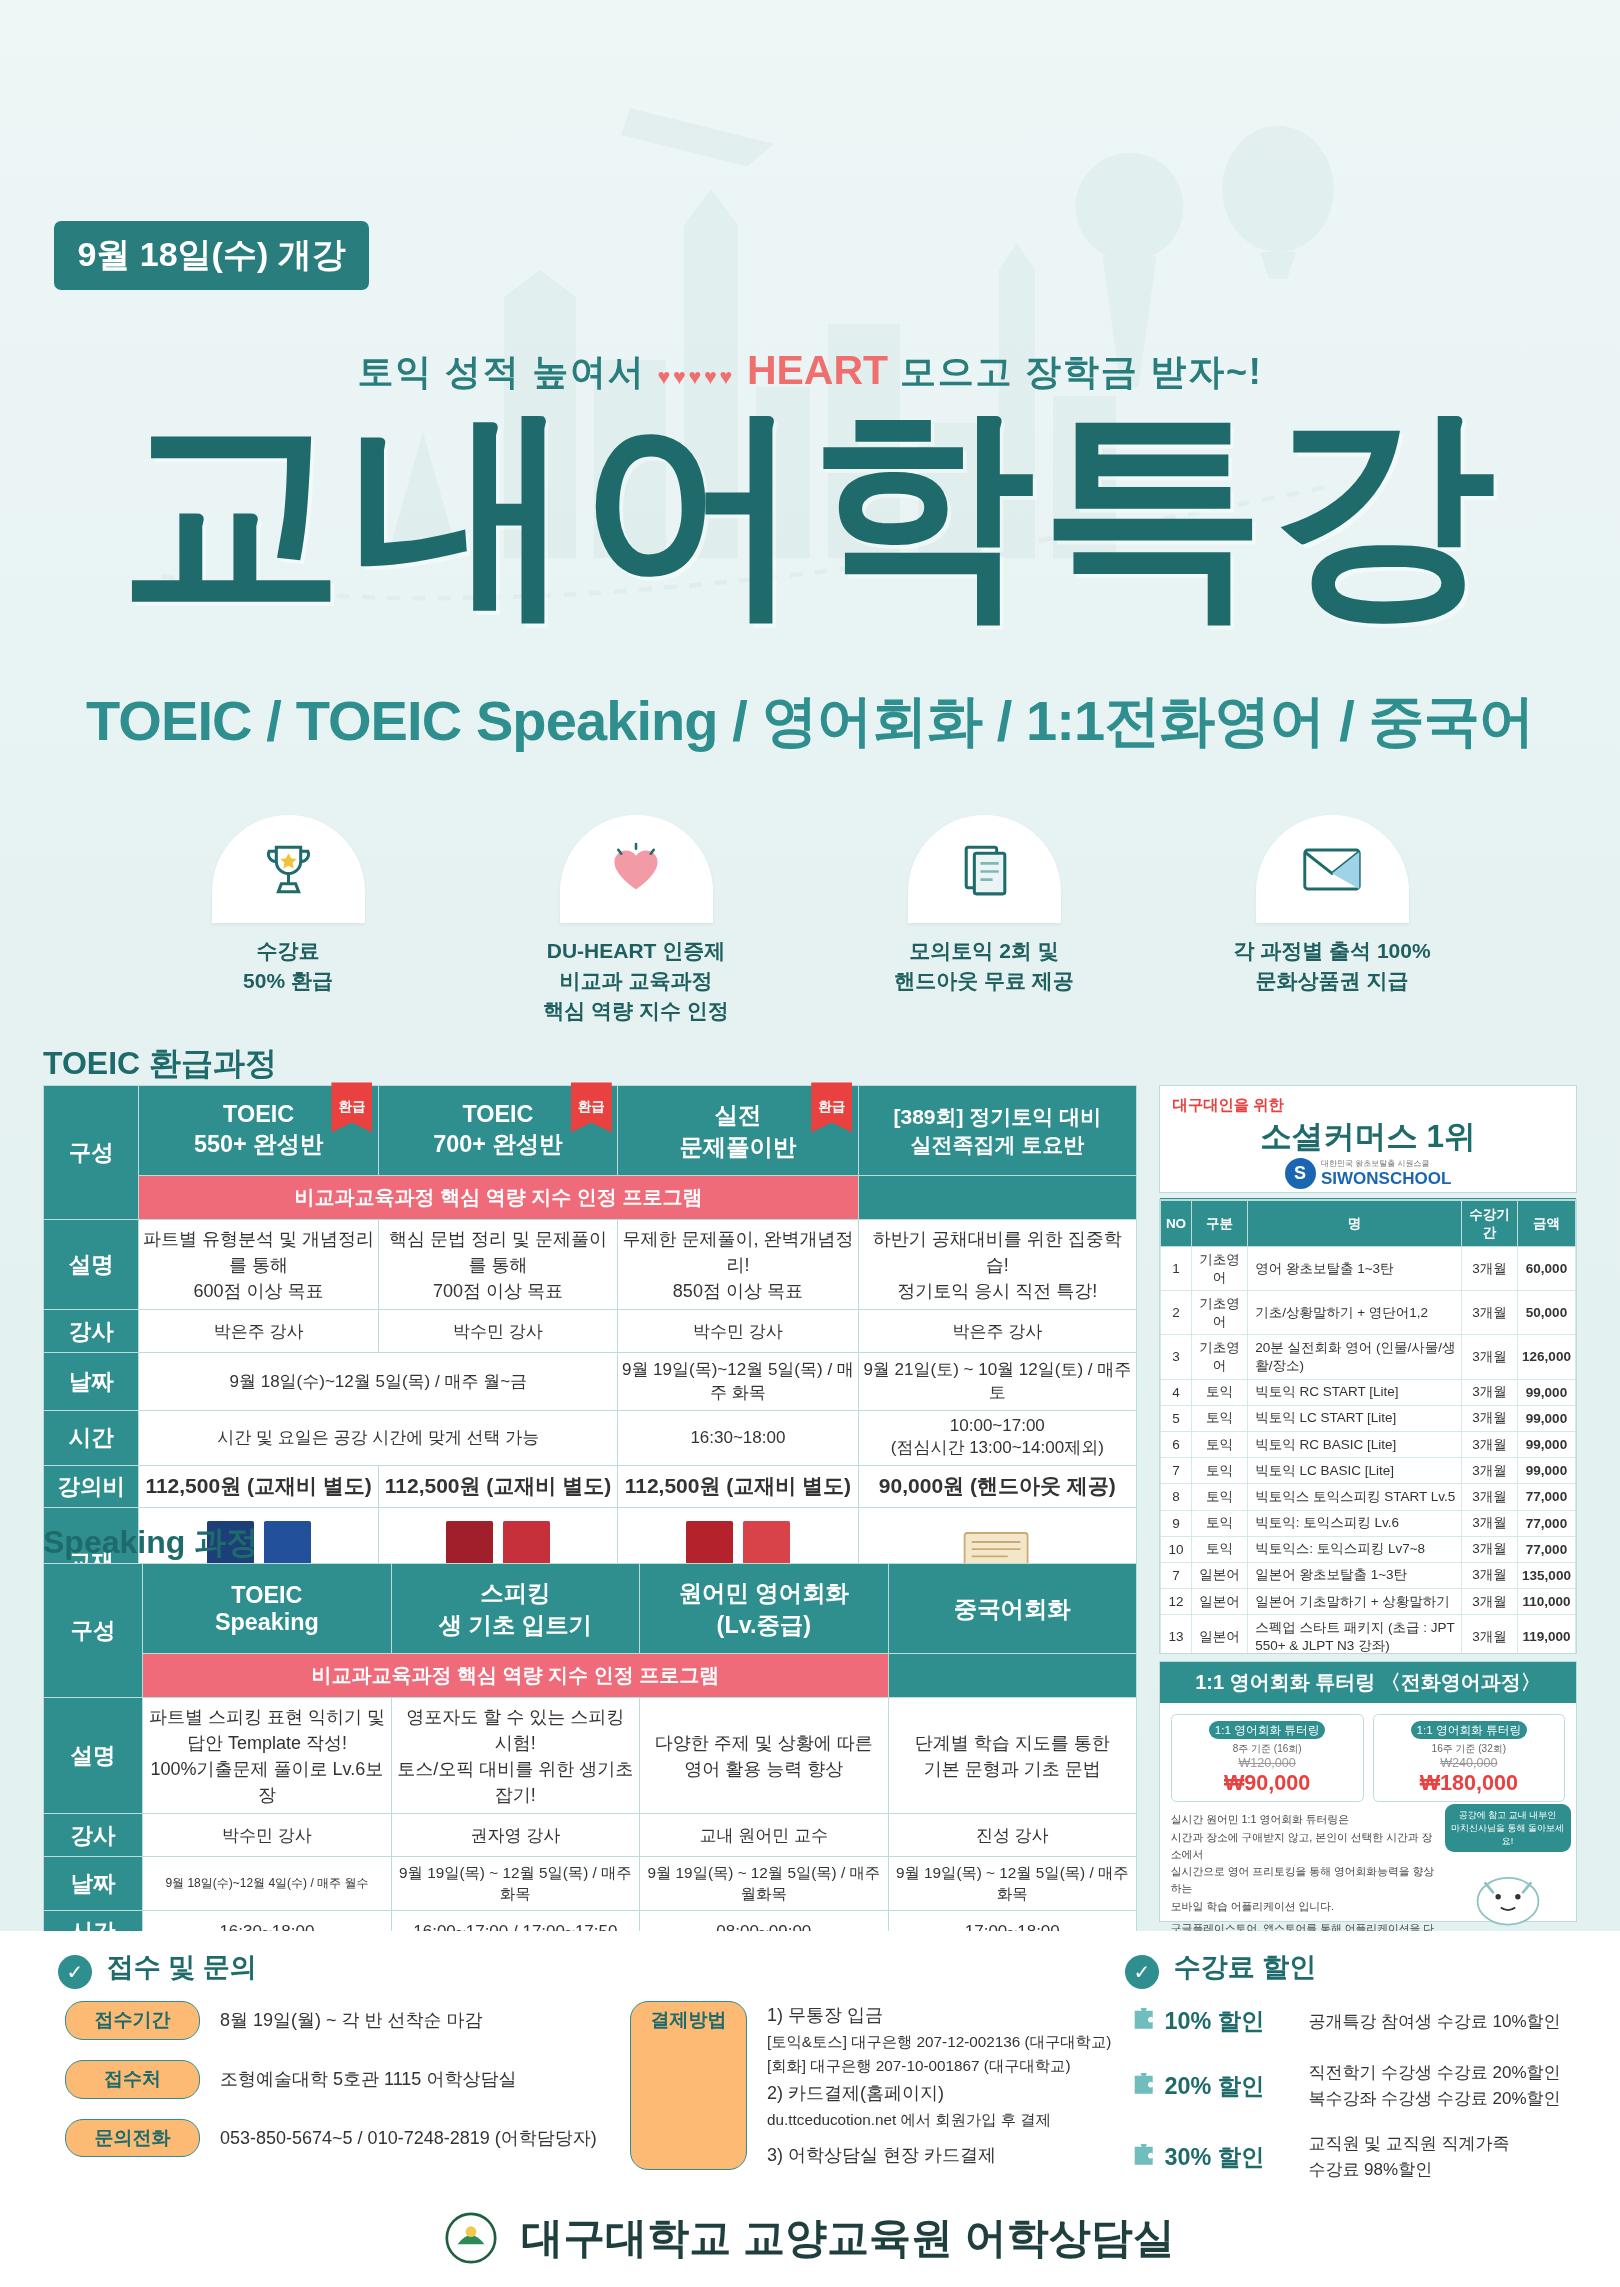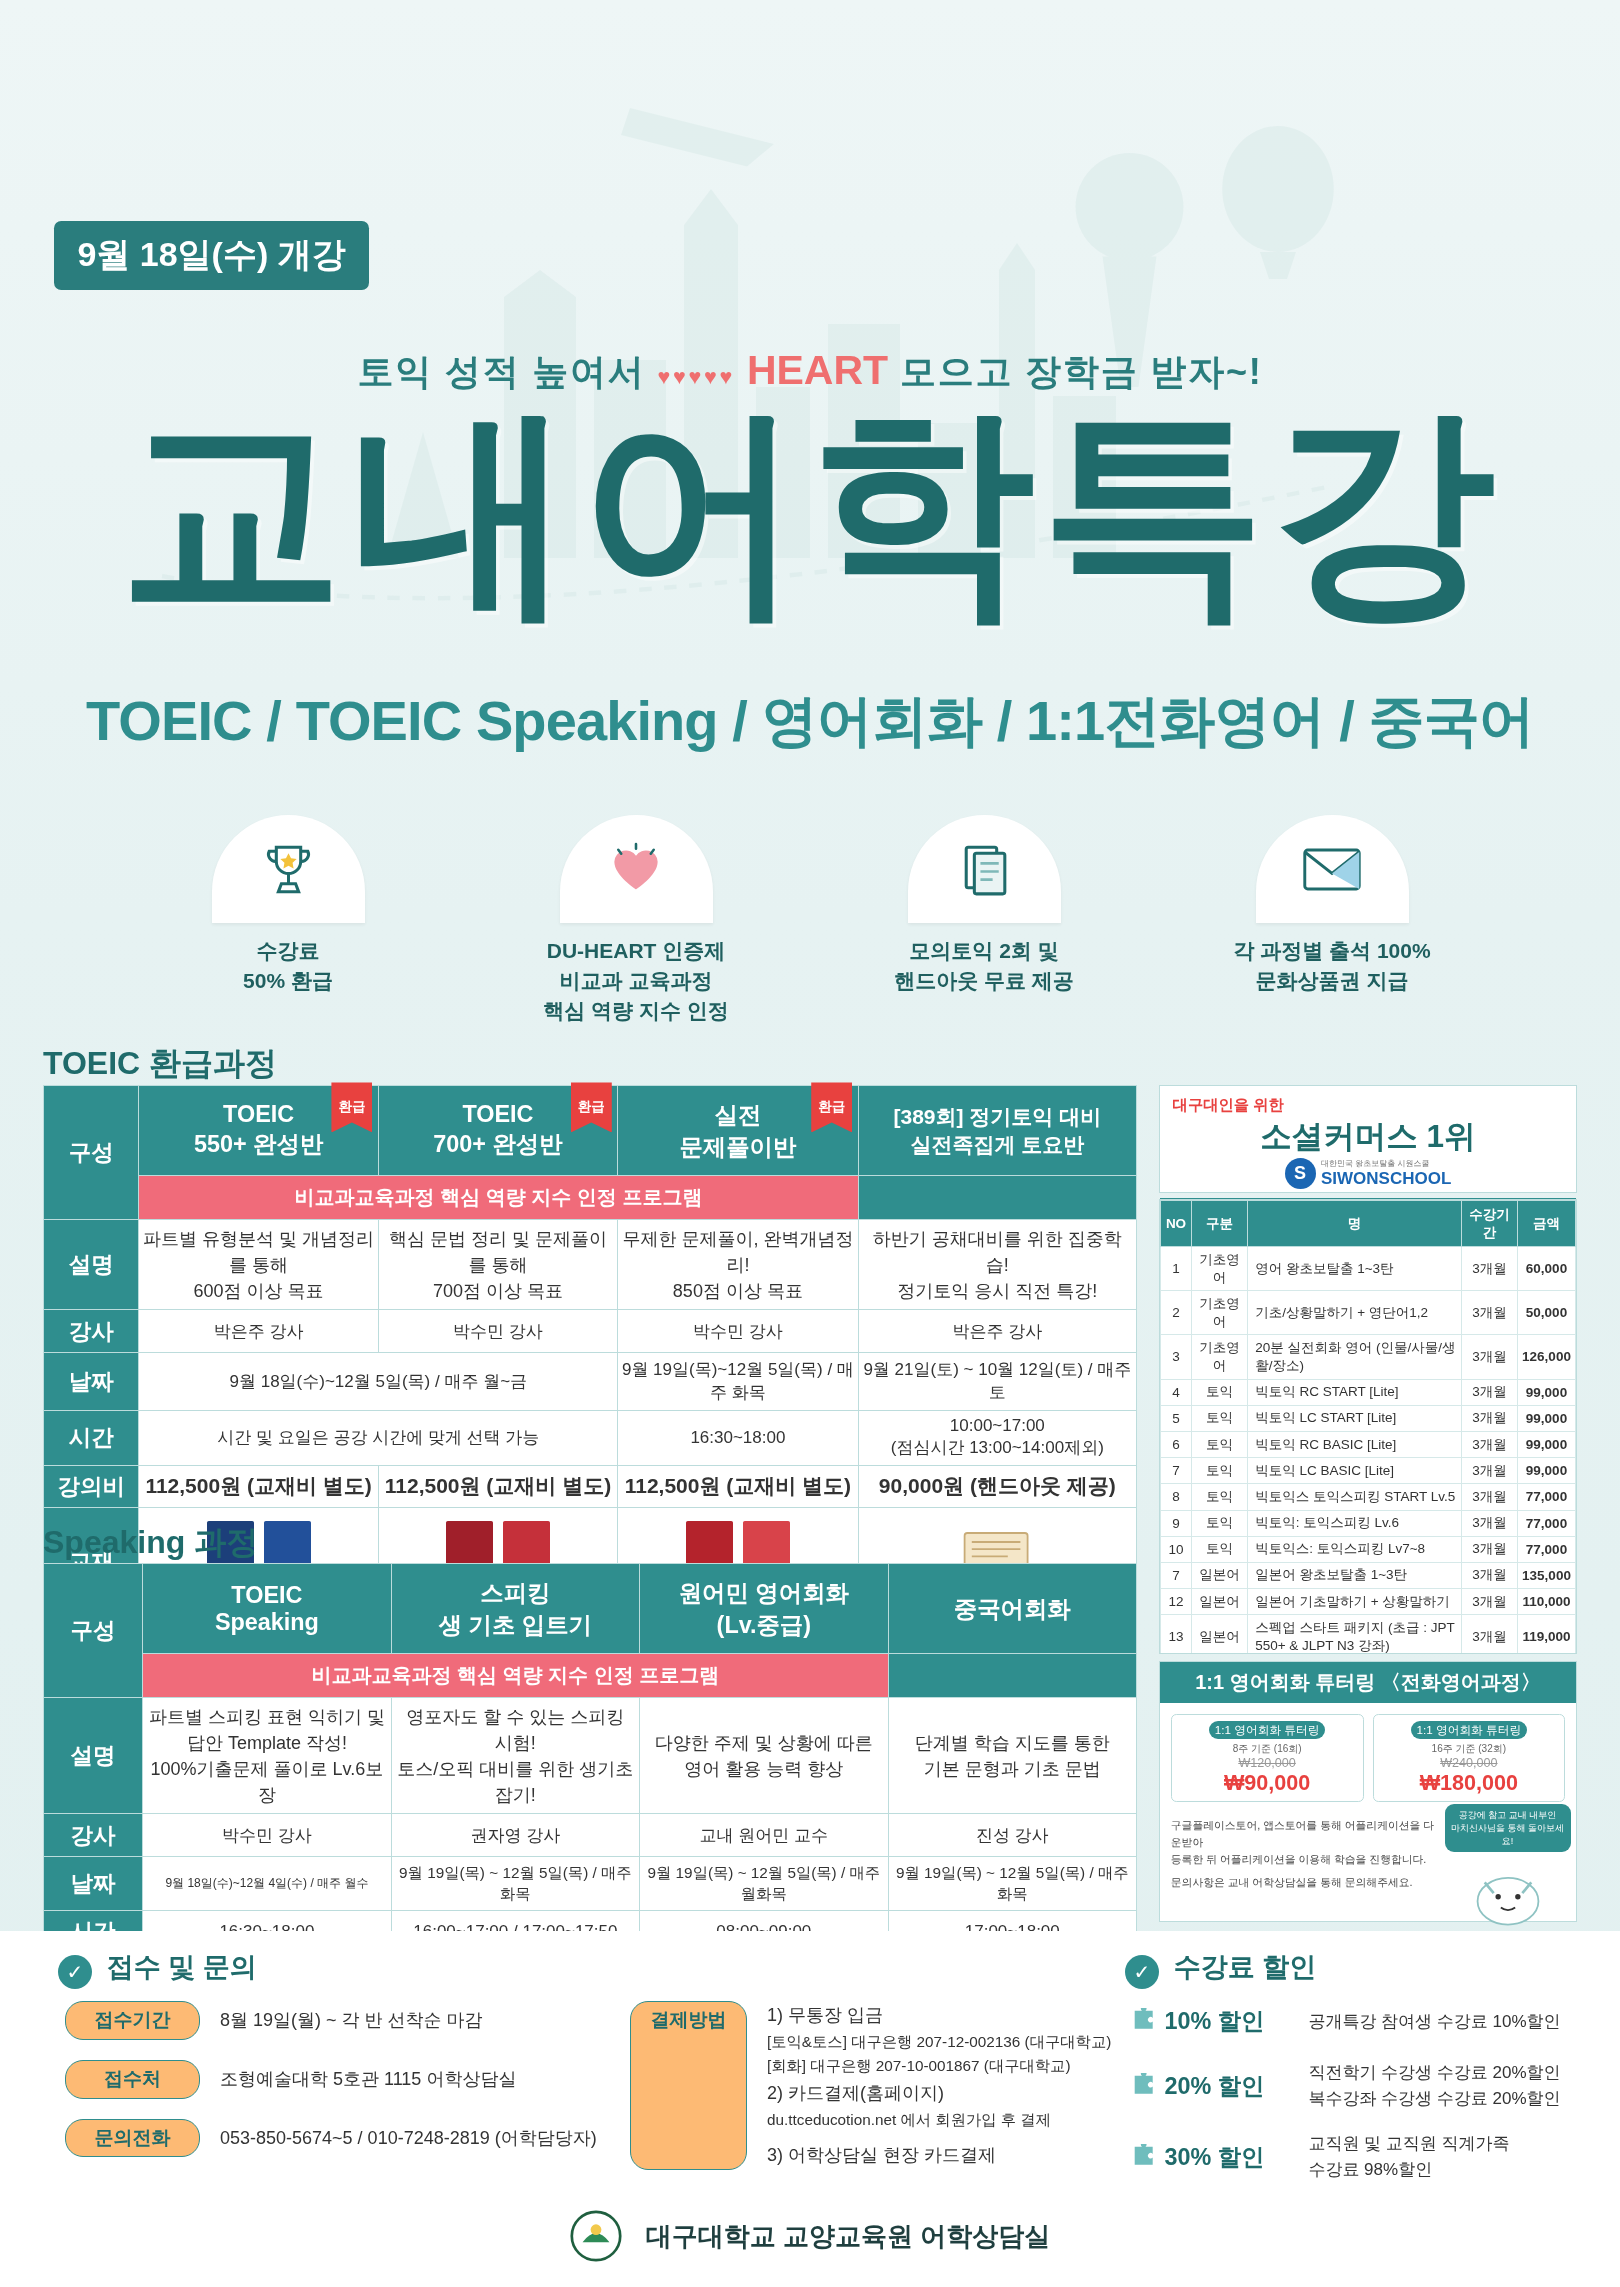--- a/index.html
+++ b/index.html
@@ -105,21 +105,21 @@
   }
   .bt-text { font-size: 18px; color:#333; line-height:1.6; }
   .circle-chk {
     display:inline-flex; width: 34px; height: 34px; border-radius:50%; background:#2f8e8e;
     color:#fff; align-items:center; justify-content:center; font-size:20px; margin-right:10.8px;
     vertical-align: middle;
   }
   .footer {
     position:absolute; left:0; top: 2210px; width:1620px; text-align:center;
   }
-  .footer .fname { font-size: 26px; font-weight: bold; color:#1f3f3f; vertical-align: middle; margin-left: 20px; }
+  .footer .fname { font-size: 42px; font-weight: bold; color:#1f3f3f; vertical-align: middle; margin-left: 20px; }
 </style>
 </head>
 <body>
 
 <div class="poster">
 
   <svg class="skyline" viewBox="0 0 1800 900" preserveAspectRatio="none">
     <g fill="#cfe4e2">
       <path d="M560 620 L560 330 L600 300 L640 330 L640 620 Z"></path>
       <path d="M660 620 L660 400 L740 400 L740 620 Z"></path>
@@ -543,20 +543,24 @@
         <div style="font-size:21.6px;color:#e8413f;font-weight:bold;">₩90,000</div>
       </div>
       <div style="flex:1; border:1.8px solid #bcdcdc; border-radius:5.4px; text-align:center; padding:5.4px 3.6px;">
         <div style="background:#2f8e8e;color:#fff;font-size:11.7px;border-radius:9px;padding:1.8px 5.4px;display:inline-block;">1:1 영어회화 튜터링</div>
         <div style="font-size:10px;color:#666;margin-top:2.7px;">16주 기준 (32회)</div>
         <div style="font-size:12.6px;color:#999;text-decoration:line-through;">₩240,000</div>
         <div style="font-size:21.6px;color:#e8413f;font-weight:bold;">₩180,000</div>
       </div>
     </div>
     <div style="position:relative; padding:3.6px 10.8px 0 10.8px;">
+      <div style="font-size:10.8px; color:#444; line-height:1.6; white-space:pre-line; width:270px;">실시간 원어민 1:1 영어회화 튜터링은
+시간과 장소에 구애받지 않고, 본인이 선택한 시간과 장소에서
+실시간으로 영어 프리토킹을 통해 영어회화능력을 향상하는
+모바일 학습 어플리케이션 입니다.</div>
       <div style="font-size:10.8px; color:#444; line-height:1.6; white-space:pre-line; width:270px; margin-top:5.4px;">구글플레이스토어, 앱스토어를 통해 어플리케이션을 다운받아
 등록한 뒤 어플리케이션을 이용해 학습을 진행합니다.</div>
       <div style="font-size:10.8px; color:#444; line-height:1.6; margin-top:5.4px;">문의사항은 교내 어학상담실을 통해 문의해주세요.</div>
       <div style="position:absolute; right:5.4px; top:-3.6px; width:126px; text-align:center;">
         <div style="background:#2f8e8e;color:#fff;font-size:9px;border-radius:9px;padding:4.5px 5.4px;white-space:pre-line;">공강에 참고 교내 내부인
 마치신사님을 통해 돌아보세요!</div>
         <svg width="108" height="77" viewBox="0 0 120 86">
           <ellipse cx="60" cy="55" rx="34" ry="26" fill="#fff" stroke="#8fc3c3" stroke-width="2"></ellipse>
           <circle cx="49" cy="50" r="3" fill="#333"></circle>
             <circle cx="71" cy="50" r="3" fill="#333"></circle>

